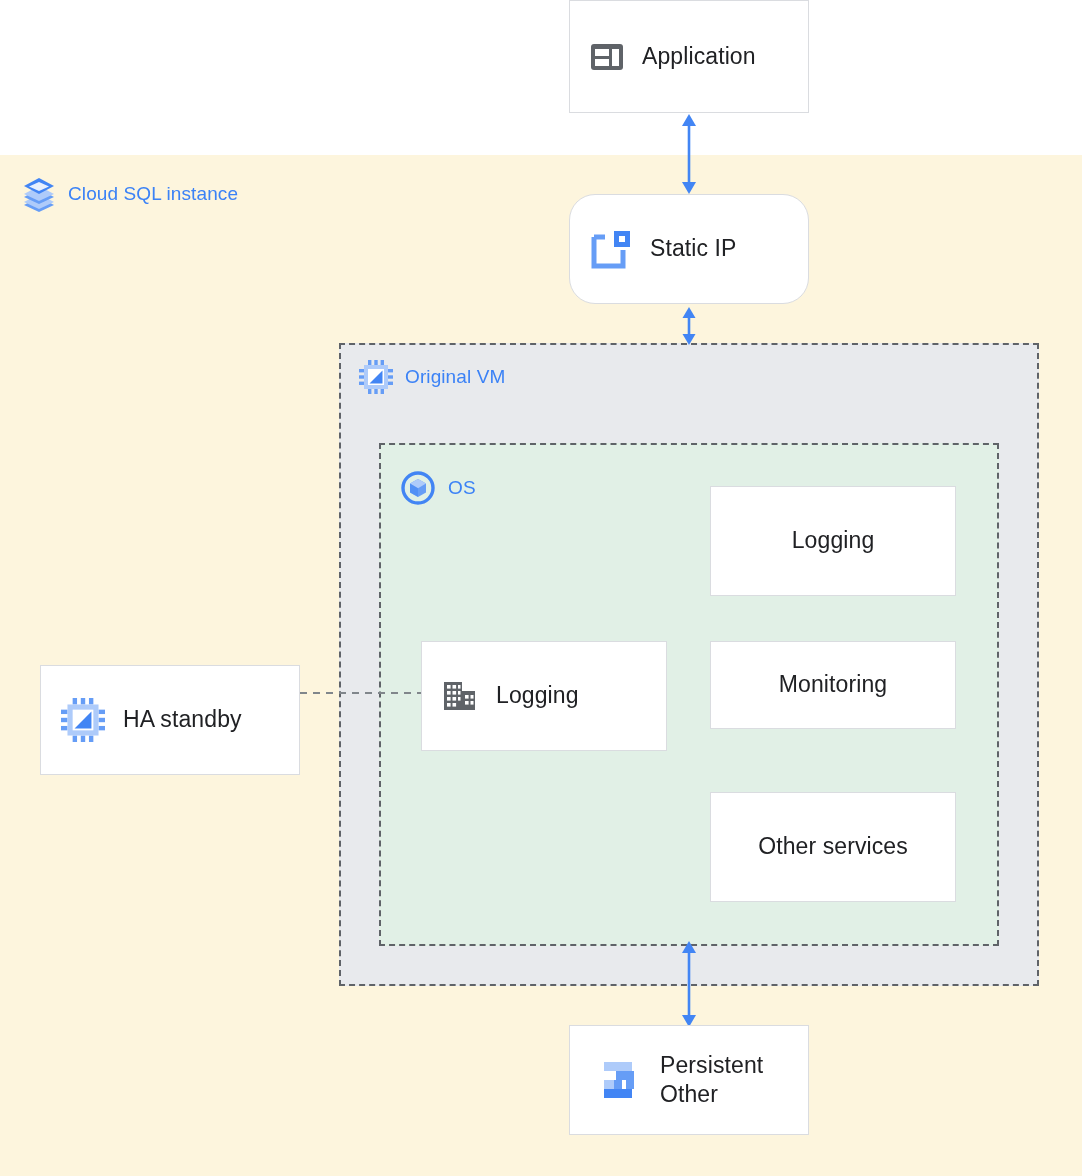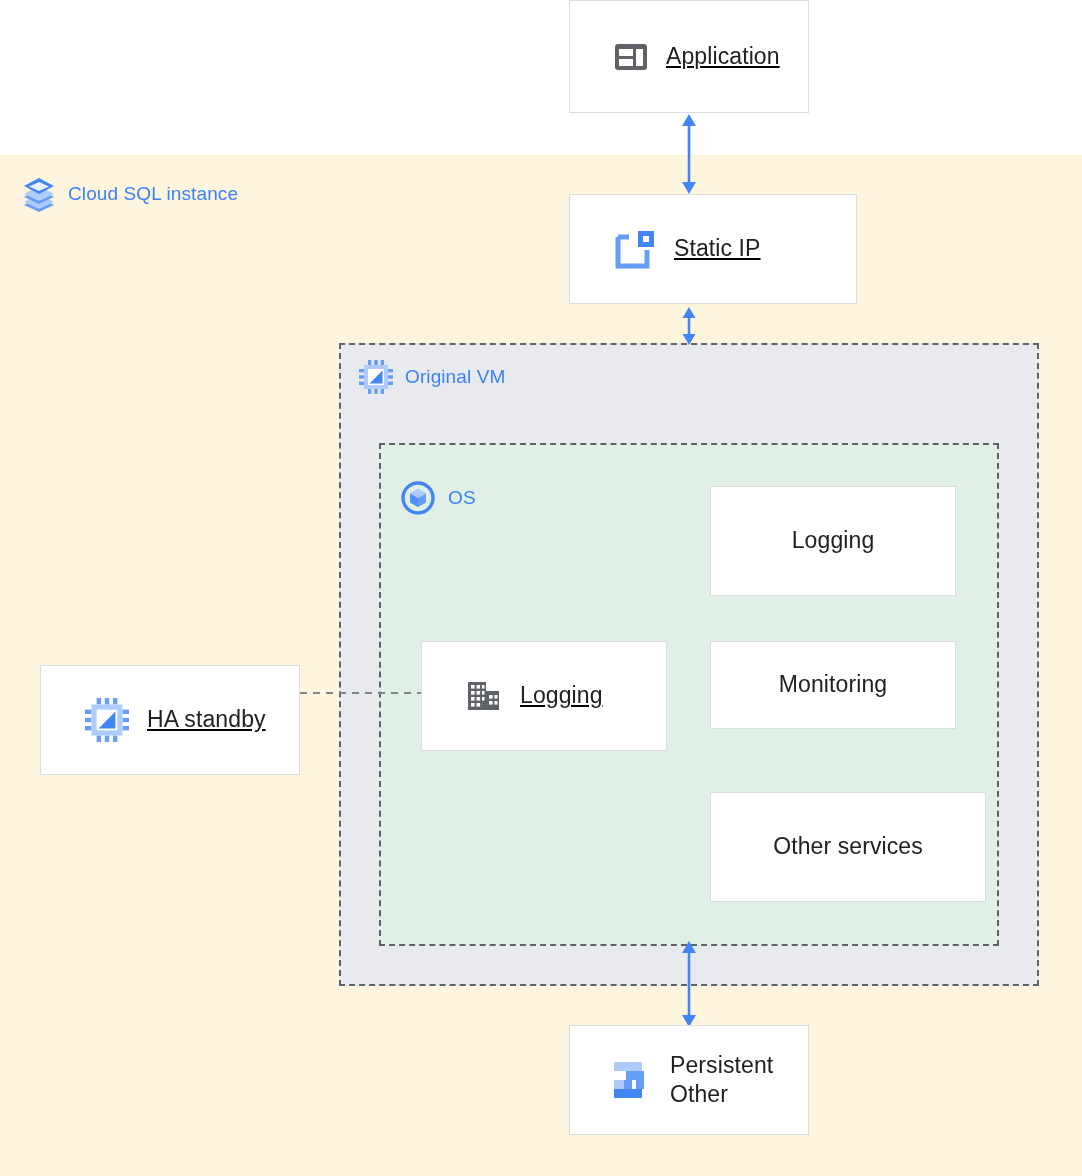--- a/index.html
+++ b/index.html
@@ -57,52 +57,52 @@
     gap: 12px;
     white-space: nowrap;
   }
   .region-title .rt-text {
     font-size: 19px;
     color: #3b82f6;
     letter-spacing: 0.1px;
   }
   .rt-cloudsql { left: 22px; top: 176px; }
   .rt-vm       { left: 359px; top: 360px; }
-  .rt-os       { left: 400px; top: 480px; }
+  .rt-os       { left: 400px; top: 470px; }
 
   
   .node {
     position: absolute;
     background: #ffffff;
     border: 1px solid #dadce0;
     box-sizing: border-box;
     display: flex;
     align-items: center;
     justify-content: center;
     gap: 18px;
   }
   .node .node-label {
     font-size: 23px;
     color: #202124;
     line-height: 1.28;
     letter-spacing: 0.1px;
   }
   .node.centered { justify-content: center; }
-  .node.iconleft { justify-content: flex-start; padding-left: 44px; text-decoration: underline; }
+  .node.iconleft { justify-content: flex-start; padding-left: 20px; }
 
   .n-application { left: 569px; top: 0px;    width: 240px; height: 113px; }
-  .n-staticip    { left: 569px; top: 194px;  width: 288px; height: 110px; }
+  .n-staticip    { left: 569px; top: 194px;  width: 240px; height: 110px; border-radius: 26px; }
   .n-hastandby   { left: 40px;  top: 665px;  width: 260px; height: 110px; }
   .n-database    { left: 421px; top: 641px;  width: 246px; height: 110px; }
   .n-logging     { left: 710px; top: 486px;  width: 246px; height: 110px; }
   .n-monitoring  { left: 710px; top: 641px;  width: 246px; height: 88px; }
-  .n-otherserv   { left: 710px; top: 792px;  width: 276px; height: 110px; }
+  .n-otherserv   { left: 710px; top: 792px;  width: 246px; height: 110px; }
   .n-pdisk       { left: 569px; top: 1025px; width: 240px; height: 110px; }
 
-  .n-pdisk { justify-content: flex-start; padding-left: 42px; }
+  .n-pdisk { justify-content: flex-start; padding-left: 32px; }
   .n-pdisk .node-label { line-height: 1.25; }
 
   
   .icon { display: inline-block; flex: 0 0 auto; line-height: 0; }
 
   
   .conn { position: absolute; }
   svg { display: block; overflow: visible; }
 </style>
 </head>

